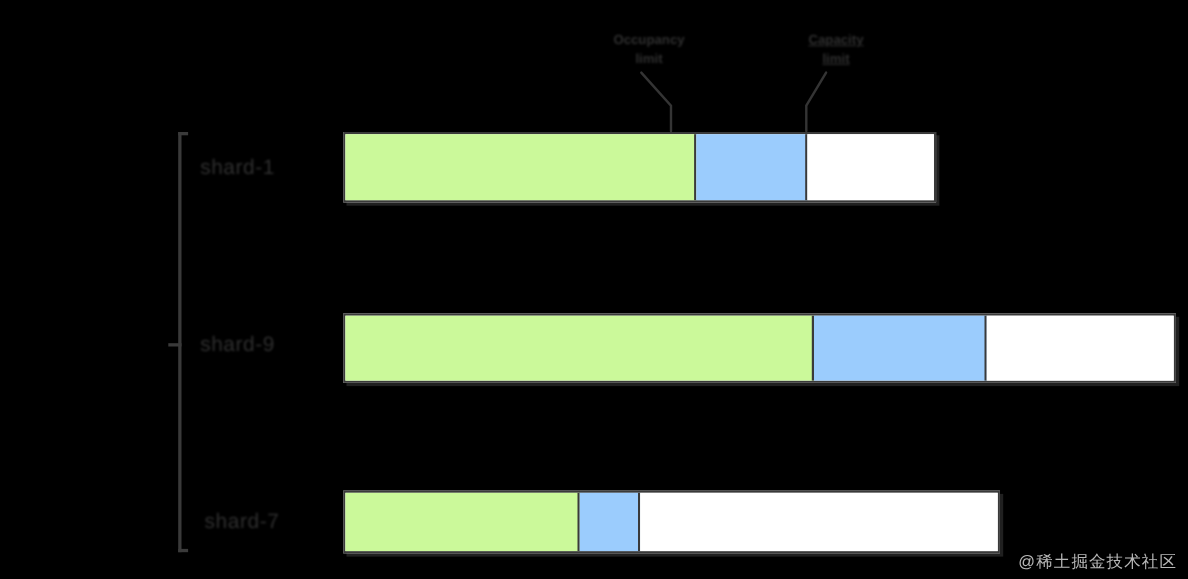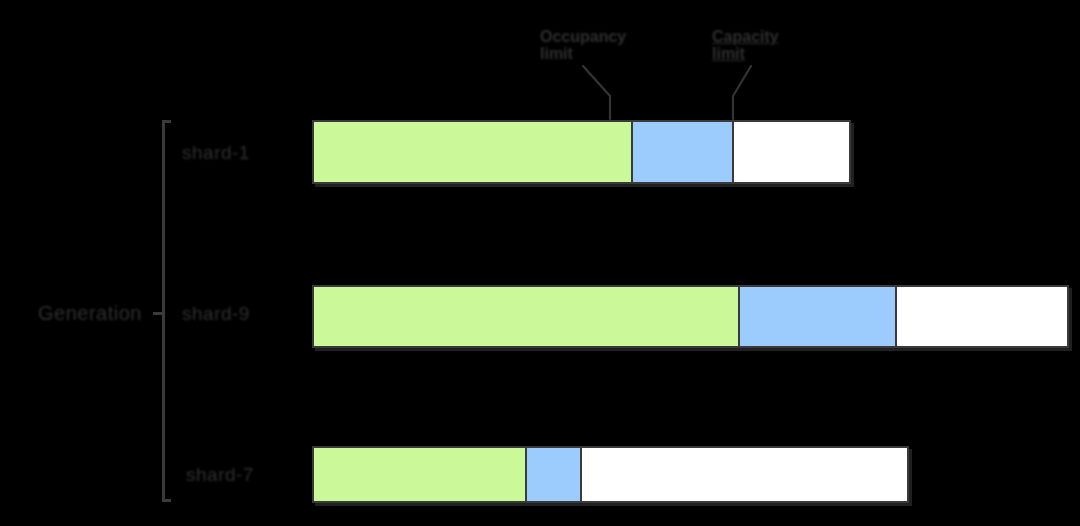--- a/index.html
+++ b/index.html
@@ -53,24 +53,24 @@
   }
   .row-label { font-size: 19px; }
   .row-label.r0 { left: 182px; top: 142px; }
   .row-label.r1 { left: 182px; top: 303px; }
   .row-label.r2 { left: 186px; top: 464px; }
 
   
   .annotation {
     position: absolute;
     color: #2f2f2f;
-    font-size: 16px;
+    font-size: 12px;
     font-weight: 700;
     line-height: 17px;
-    text-align: left;
+    text-align: center;
     white-space: nowrap;
     filter: blur(0.9px);
   }
   .annotation .ann-line2 { display: block; }
   .ann-a { left: 540px; top: 28px; width: 100px; }
   .ann-b { left: 712px; top: 28px; width: 96px; text-decoration: underline; }
 
   
   .leader { position: absolute; top: 0; left: 0; width: 1080px; height: 526px; pointer-events: none; }
 
@@ -105,21 +105,20 @@
 </head>
 <body>
 
 <div id="canvas">
 
   <div class="bracket-line bracket-spine"></div>
   <div class="bracket-line bracket-tick t-top"></div>
   <div class="bracket-line bracket-tick t-mid"></div>
   <div class="bracket-line bracket-tick t-bottom"></div>
 
-  <div class="label group-label">Generation</div>
 
   <div class="label row-label r0">shard-1</div>
   <div class="label row-label r1">shard-9</div>
   <div class="label row-label r2">shard-7</div>
 
   <div class="annotation ann-a">
     <span>Occupancy</span>
     <span class="ann-line2">limit</span>
   </div>
   <div class="annotation ann-b">
@@ -145,14 +144,15 @@
     <div class="seg" style="width:157px; background:#9BCCFD;"></div>
     <div class="seg" style="width:170px; background:#FFFFFF;"></div>
   </div>
 
   <div class="bar-row" style="left:312px; top:446px; height:57px;">
     <div class="seg" style="width:213px; background:#CBF99A;"></div>
     <div class="seg" style="width:55px;  background:#9BCCFD;"></div>
     <div class="seg" style="width:325px; background:#FFFFFF;"></div>
   </div>
 
+  <div class="watermark">@稀土掘金技术社区</div>
 
 </div>
 
 </body></html>

